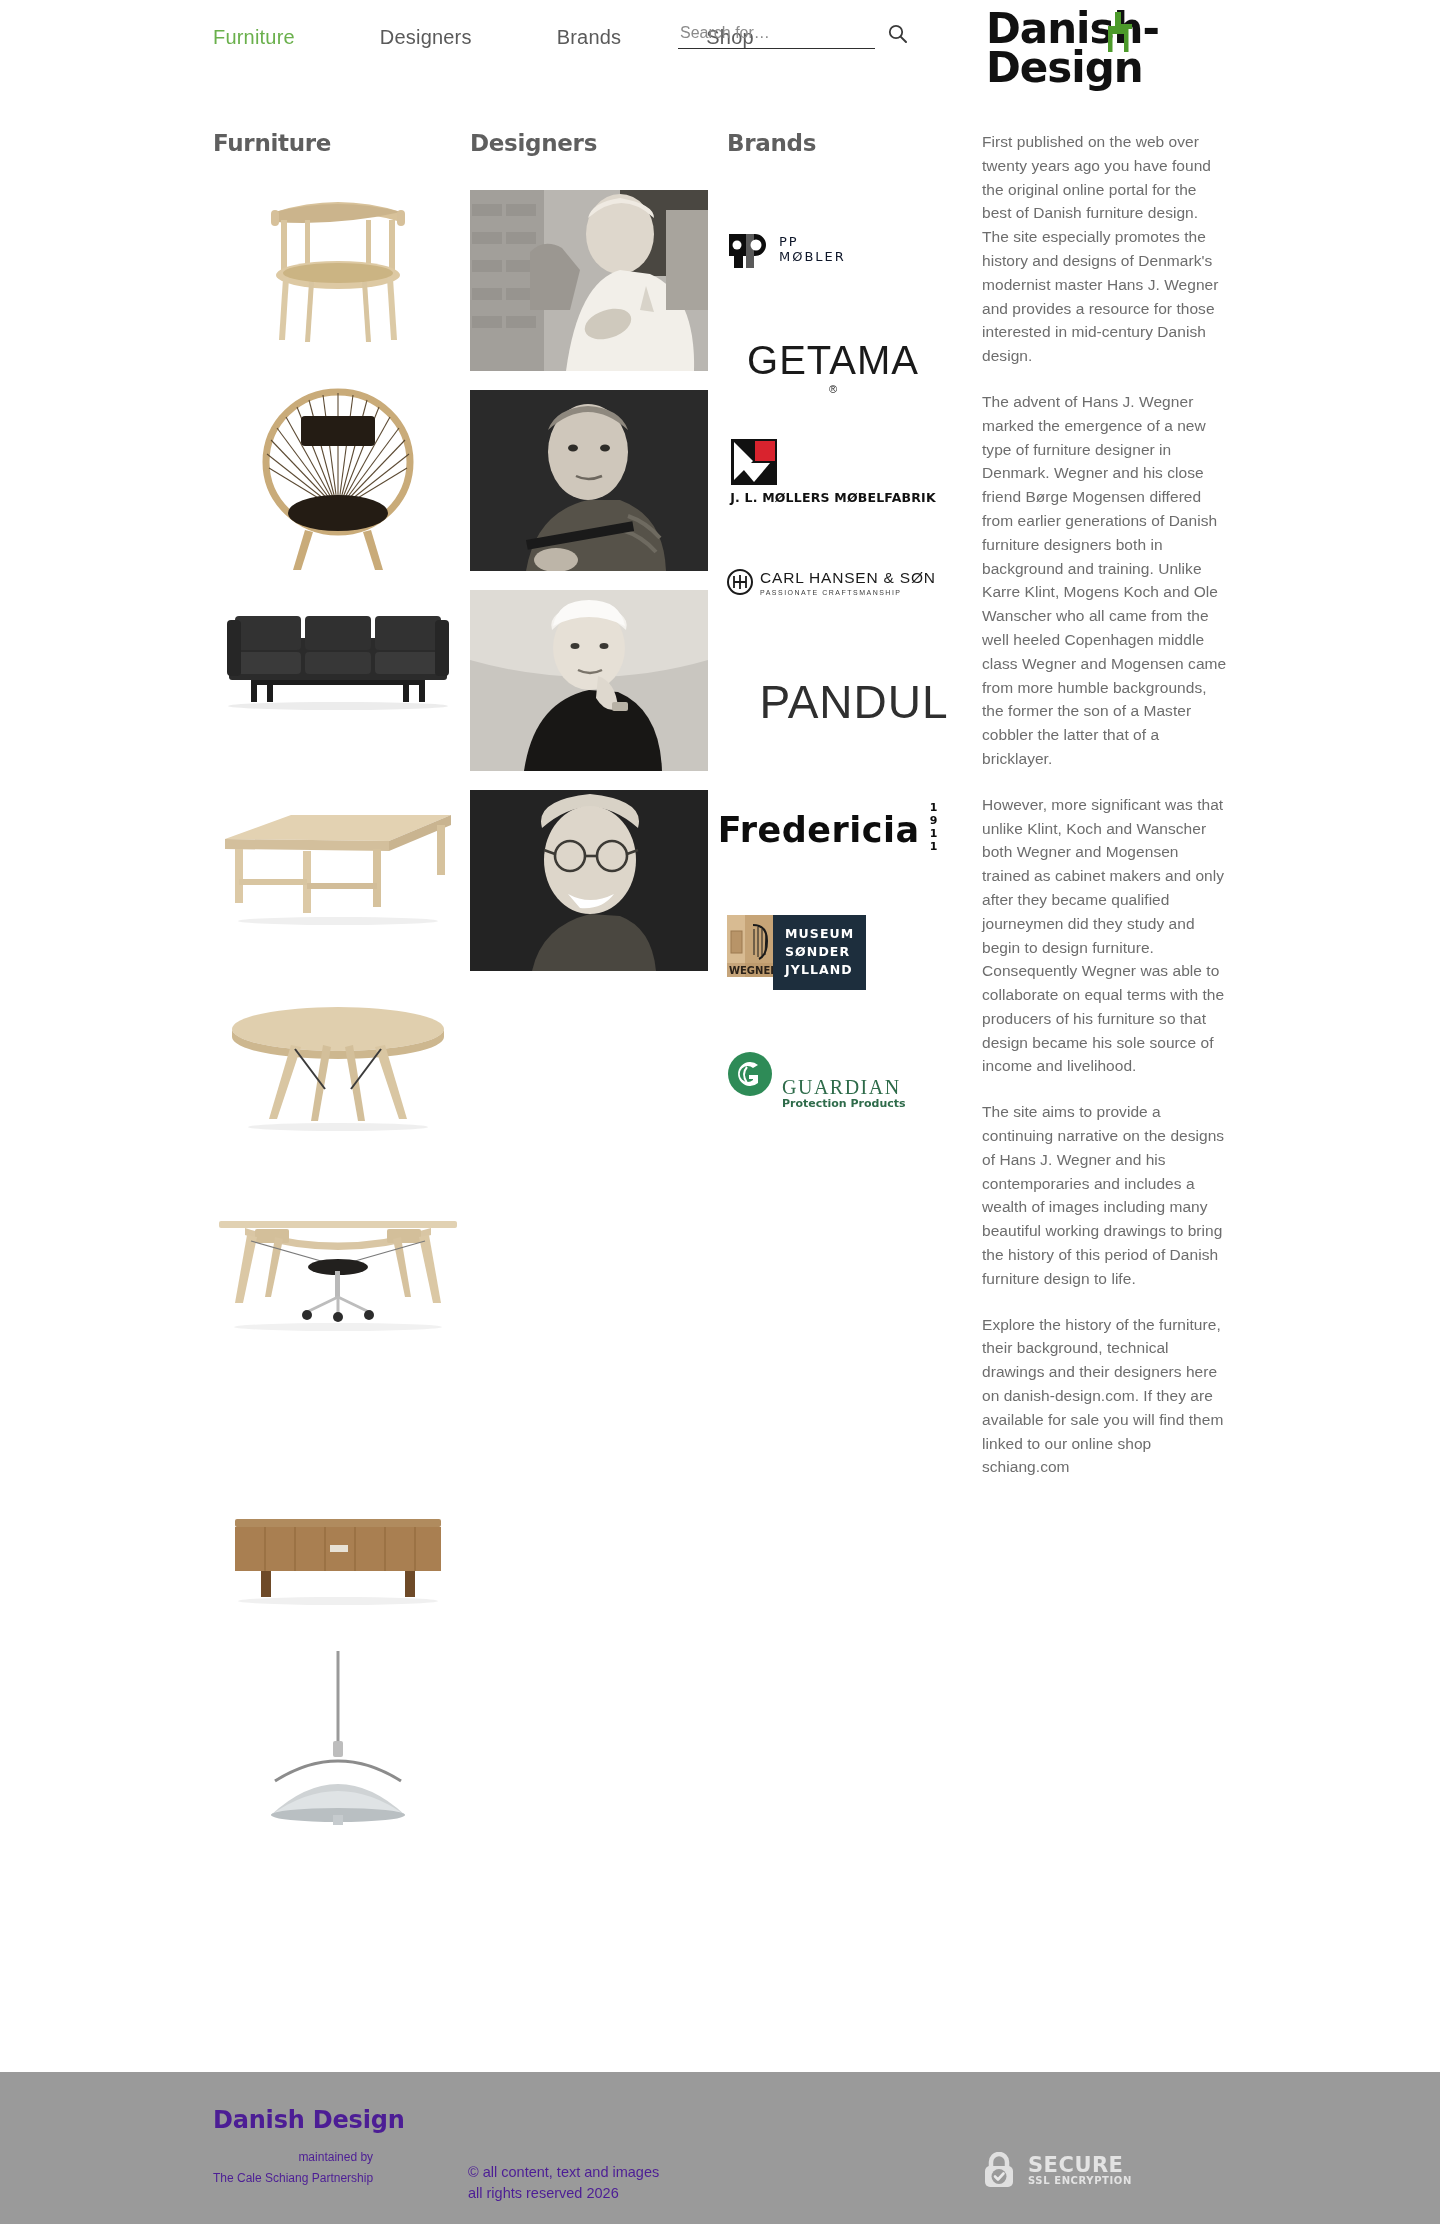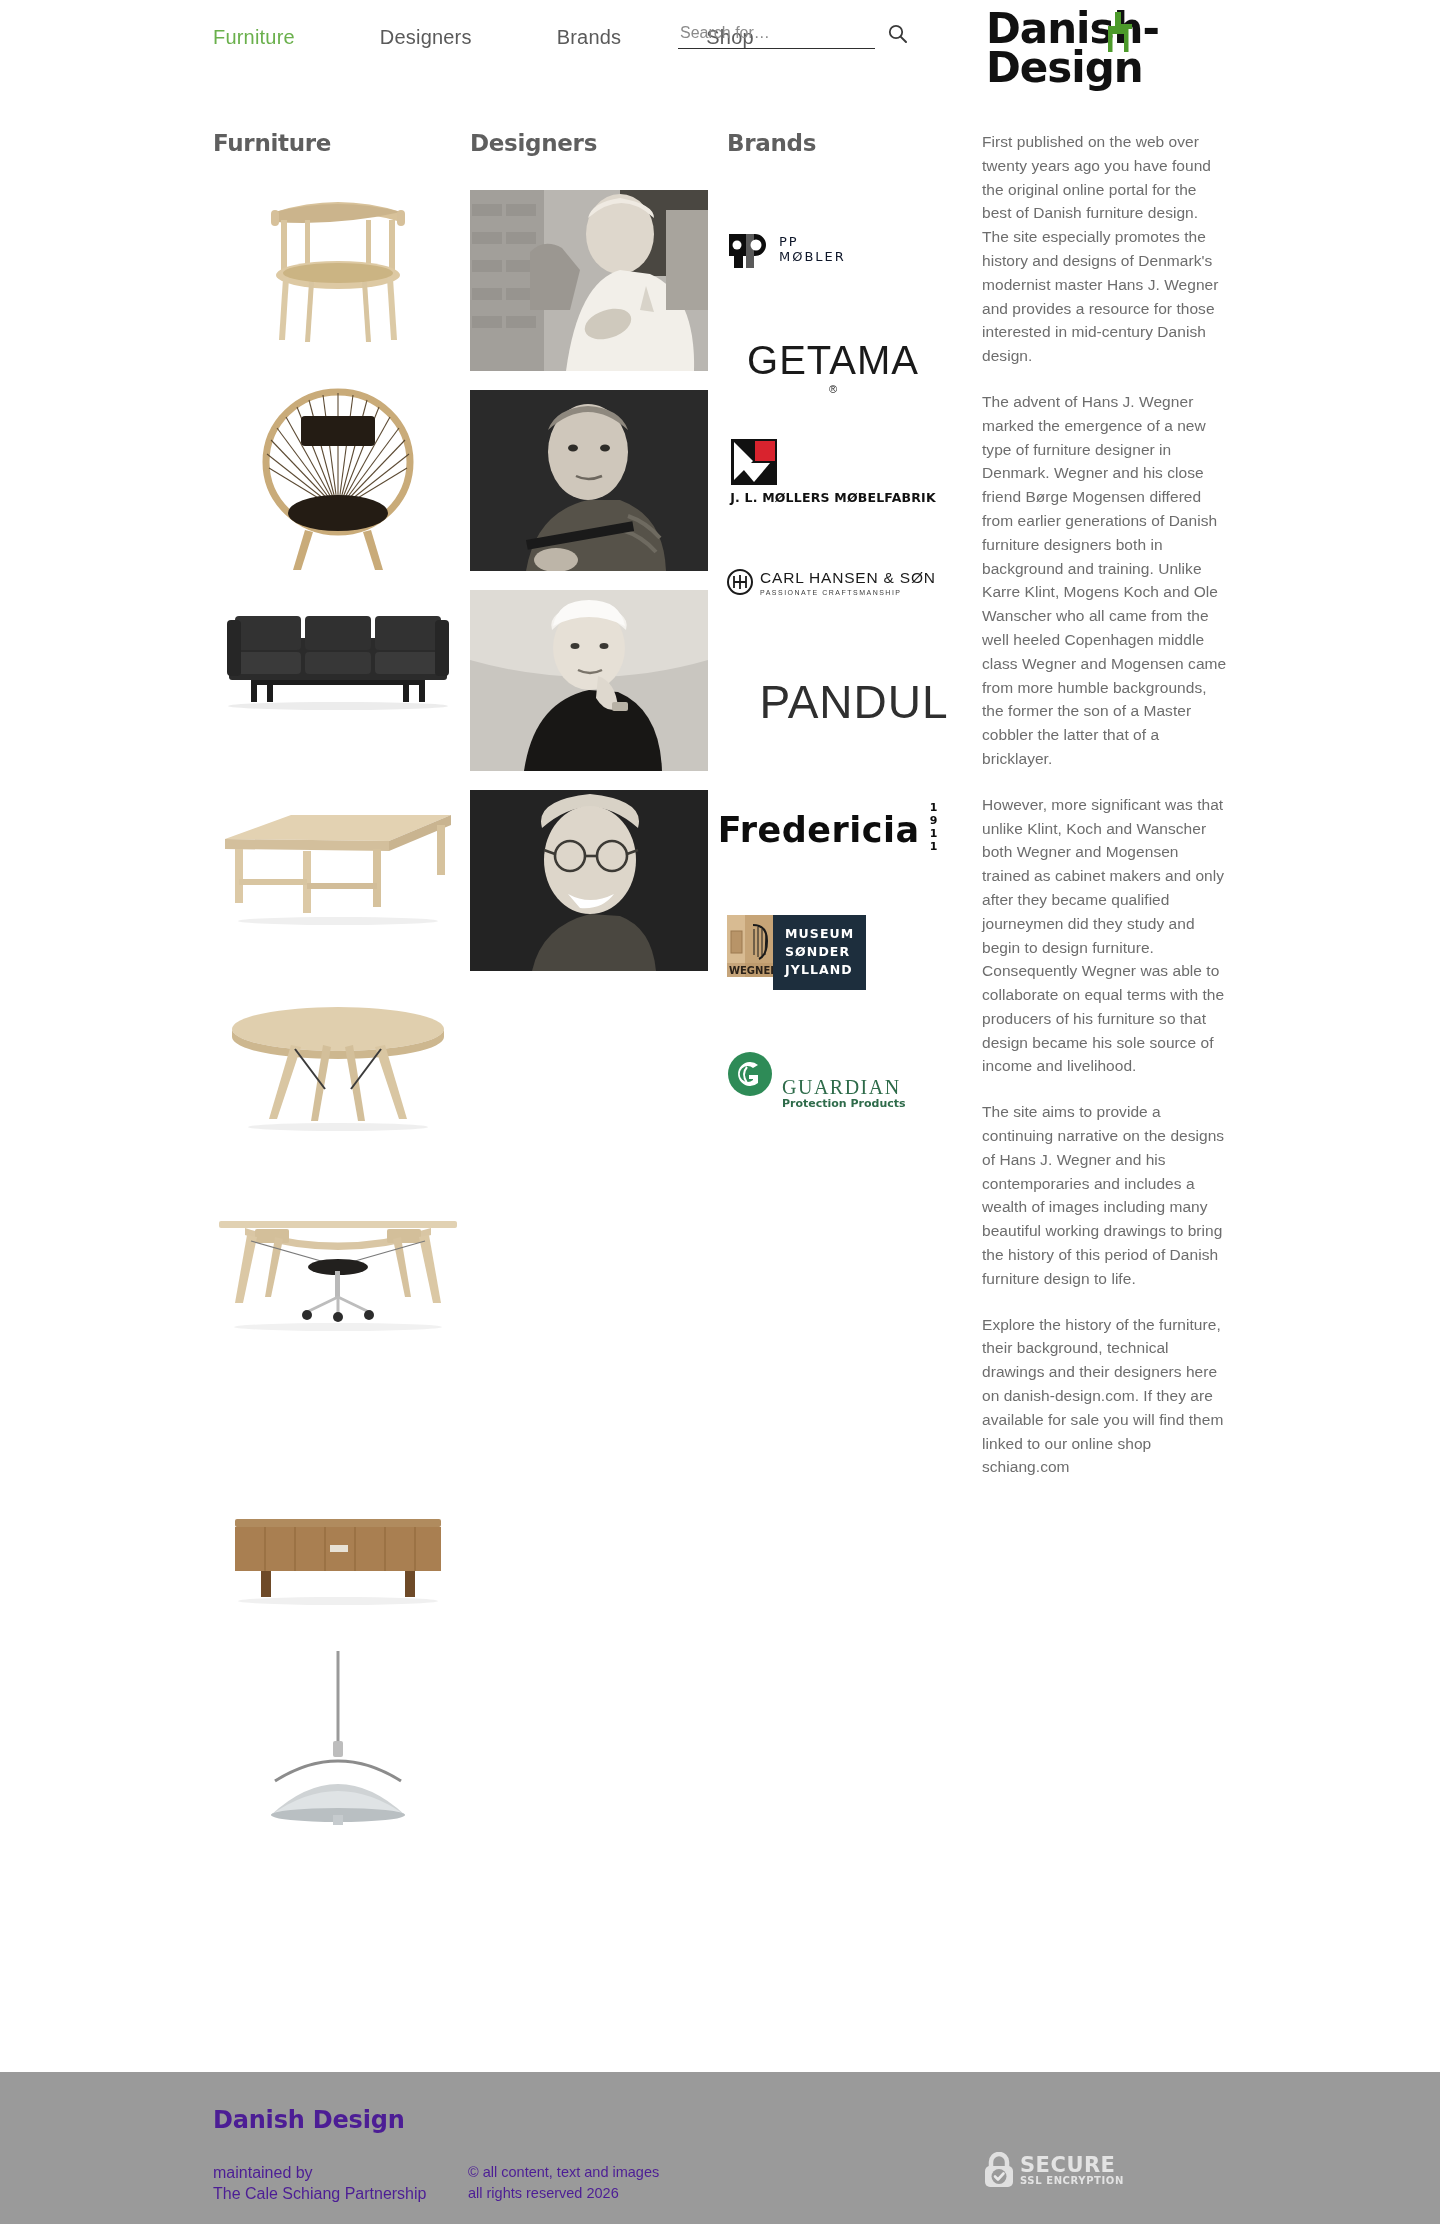--- a/index.html
+++ b/index.html
@@ -165,26 +165,26 @@
   }
   .footer-title {
     position: absolute;
     left: 213px;
     top: 34px;
     font-family: "DejaVu Sans", sans-serif;
     font-weight: 700;
     font-size: 24px;
     letter-spacing: -.2px;
   }
-  .footer-colA { position: absolute; left: 213px; top: 90px; font-size: 16px; line-height: 21px; }
+  .footer-colA { position: absolute; left: 213px; top: 75px; font-size: 12px; line-height: 21px; text-align: right; }
   .footer-colB { position: absolute; left: 468px; top: 90px; font-size: 14.5px; line-height: 21px; }
   .footer-secure {
     position: absolute;
     left: 982px; top: 2152px;
-    display: flex; align-items: center; gap: 4px;
+    display: flex; align-items: center; gap: 12px;
   }
   .secure-text { line-height: 1.05; color: #e3e3e3; }
   .secure-main { font-family:"DejaVu Sans", sans-serif; font-weight: 700; font-size: 21px; letter-spacing: .5px; }
   .secure-sub  { font-family:"DejaVu Sans", sans-serif; font-weight: 700; font-size: 10px; letter-spacing: .6px; }
 
   svg { display: block; }
 </style>
 </head>
 <body>
 

